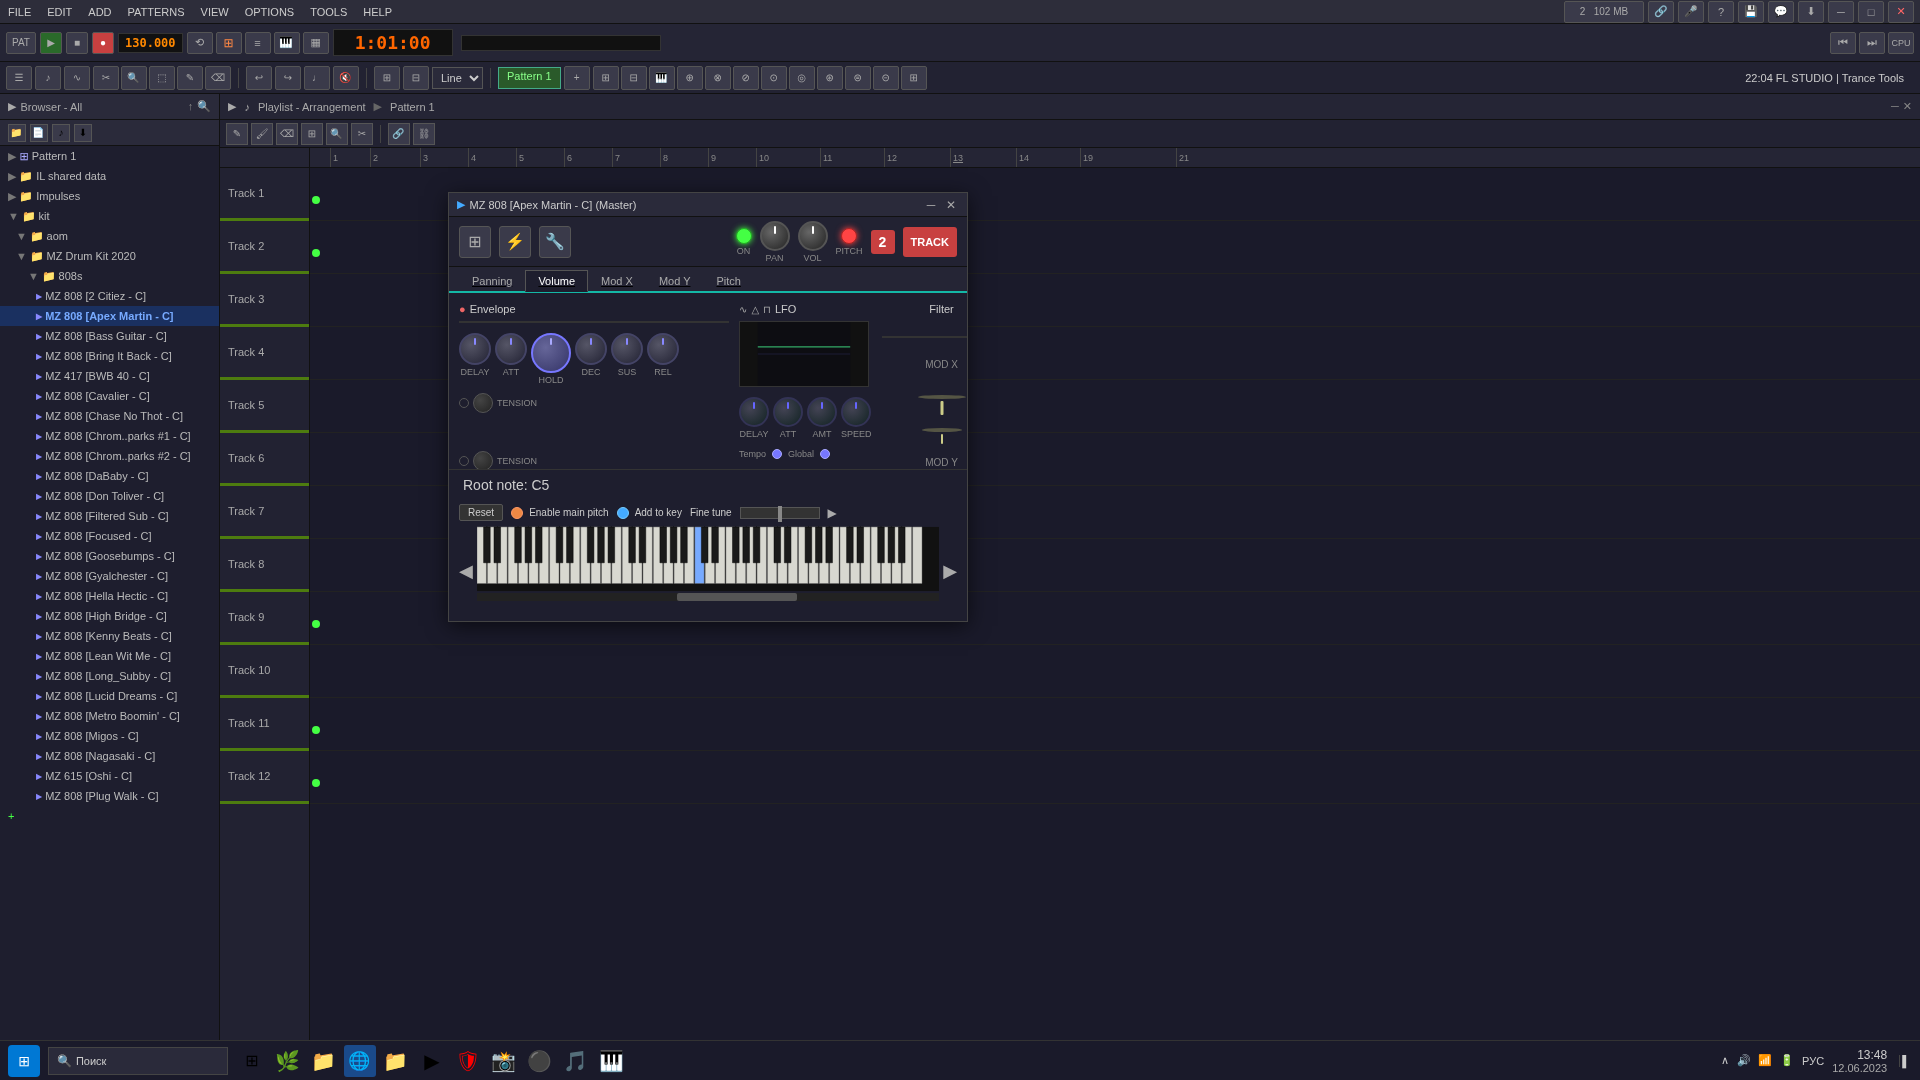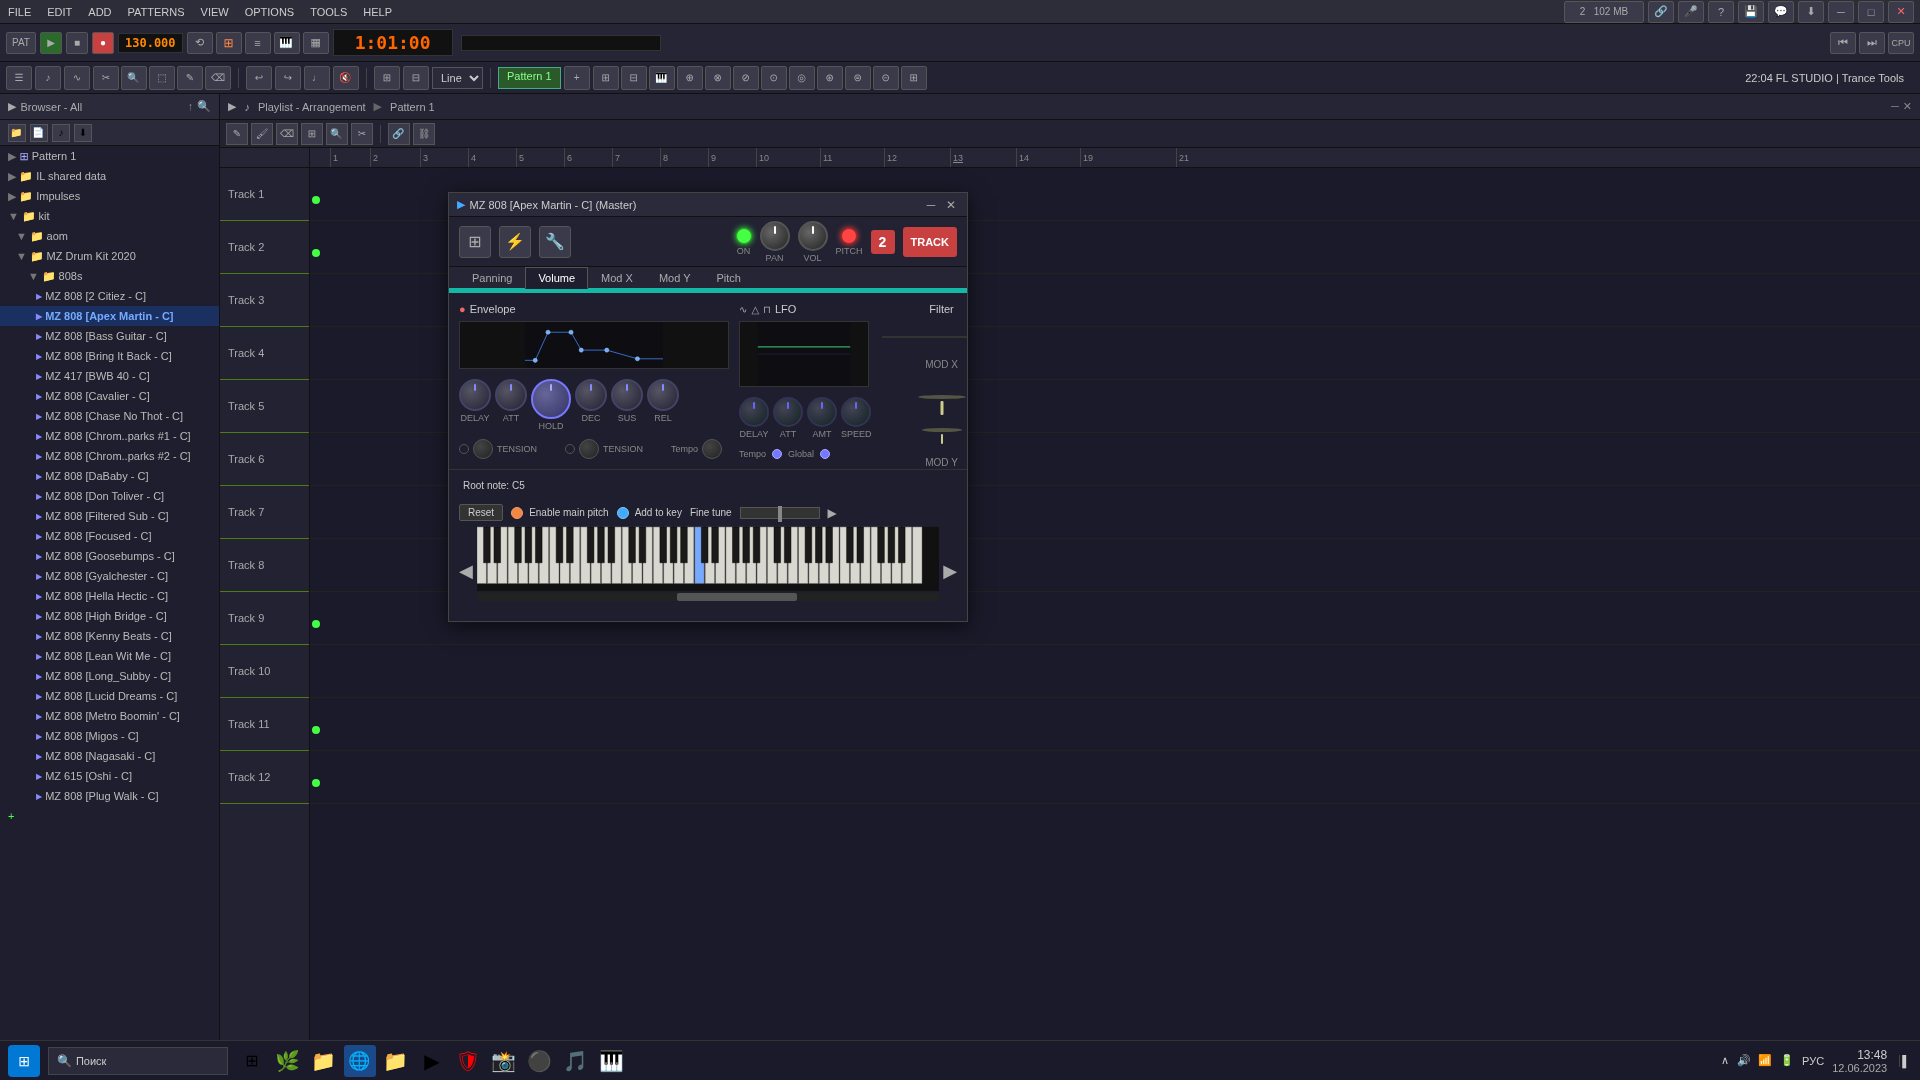--- a/index.html
+++ b/index.html
@@ -98,21 +98,21 @@
     .playlist-tool-btn {
       width: 22px; height: 22px; background: #3a3a4a; border: 1px solid #555;
       color: #aaa; font-size: 10px; cursor: pointer; display: flex; align-items: center; justify-content: center;
     }
     .playlist-main { flex: 1; display: flex; overflow: hidden; }
     .track-labels {
       width: 90px; background: #222232; border-right: 1px solid #111; overflow-y: auto;
     }
     .track-label {
       height: 53px; display: flex; align-items: center; padding: 0 8px;
-      color: #aaa; font-size: 11px; border-bottom: 1px solid #4d7c0f;
+      color: #aaa; font-size: 11px; border-bottom: 3px solid #4d7c0f;
     }
     .track-content-area { flex: 1; background: #1a1a2a; position: relative; overflow: hidden; }
     .timeline-ruler {
       height: 20px; background: #252535; border-bottom: 1px solid #111;
       display: flex; align-items: center; padding: 0 4px; position: relative;
     }
     .ruler-mark { position: absolute; top: 0; bottom: 0; border-left: 1px solid #444; display: flex; align-items: center; padding-left: 2px; color: #888; font-size: 9px; }
     .tracks-grid { position: relative; }
     .track-row {
       height: 53px; border-bottom: 1px solid #222; display: flex; position: relative;
@@ -167,21 +167,21 @@
       border-radius: 3px;
     }
     .plugin-track-btn {
       background: #c84040; color: white; font-size: 11px; font-weight: bold;
       padding: 4px 8px; border-radius: 3px; cursor: pointer; height: 30px; display: flex; align-items: center;
     }
 
     
     .plugin-tabs {
       height: 26px; background: #252535; display: flex; align-items: flex-end;
-      padding: 0 10px; border-bottom: 5px solid #14b8a6;
+      padding: 0 10px; border-bottom: 2px solid #14b8a6; text-decoration: underline;
     }
     .plugin-tab {
       padding: 4px 12px; color: #aaa; font-size: 11px; cursor: pointer;
       border-top: 1px solid transparent; border-left: 1px solid transparent; border-right: 1px solid transparent;
     }
     .plugin-tab.active {
       background: #1e1e2e; color: #fff; border-color: #555;
       border-bottom: 1px solid #1e1e2e; margin-bottom: -1px;
     }
 
@@ -208,21 +208,21 @@
     .env-knob::after {
       content: ''; position: absolute; top: 3px; left: 50%; transform: translateX(-50%);
       width: 2px; height: 7px; background: #88f; border-radius: 1px;
     }
     .env-knob.hold {
       background: radial-gradient(circle at 35% 35%, #669, #336);
       border-color: #77f; width: 40px; height: 40px;
     }
     .env-knob.hold::after { background: #aaf; }
     .env-knob-label { color: #888; font-size: 9px; margin-top: 2px; }
-    .tension-row { display: flex; gap: 28px; margin-top: 2px; }
+    .tension-row { display: flex; gap: 38px; margin-top: 2px; flex-direction: column; }
     .tension-item { display: flex; align-items: center; gap: 4px; }
     .tension-radio { width: 10px; height: 10px; background: transparent; border: 1px solid #555; border-radius: 50%; }
     .tension-label { color: #888; font-size: 9px; }
     .tension-knob { width: 20px; height: 20px; background: radial-gradient(circle at 35% 35%, #444, #222); border-radius: 50%; border: 1px solid #555; cursor: pointer; }
 
     
     .lfo-section { display: flex; flex-direction: column; gap: 6px; }
     .lfo-display {
       width: 130px; height: 90px; background: #111; border: 1px solid #333;
       position: relative; overflow: hidden;
@@ -270,21 +270,21 @@
     }
     .mod-label { color: #888; font-size: 10px; text-align: center; }
 
     
     .keyboard-section {
       padding: 0 10px 8px; border-top: 1px solid #333;
     }
     .root-note-bar {
       height: 30px; display: flex; align-items: center; gap: 10px; padding: 0 4px;
     }
-    .root-note-label { color: #ccc; font-size: 10px; }
+    .root-note-label { color: #ccc; font-size: 14px; }
     .reset-btn { background: #333; color: #ccc; border: 1px solid #555; padding: 2px 8px; font-size: 10px; cursor: pointer; border-radius: 2px; }
     .enable-pitch-row { display: flex; align-items: center; gap: 6px; }
     .radio-btn { width: 12px; height: 12px; background: #e84; border-radius: 50%; border: 1px solid #f96; }
     .radio-btn.blue { background: #4af; border-color: #7cf; }
     .option-label { color: #ccc; font-size: 10px; }
     .fine-tune-label { color: #ccc; font-size: 10px; }
     .fine-tune-slider { width: 80px; height: 12px; background: #333; border: 1px solid #555; position: relative; }
     .fine-tune-thumb { position: absolute; top: -2px; left: 50%; transform: translateX(-50%); width: 4px; height: 16px; background: #888; }
     .arrow-btn { color: #aaa; font-size: 12px; cursor: pointer; }
     .piano-scroll-bar { height: 8px; background: #222; margin: 2px 0; position: relative; }

